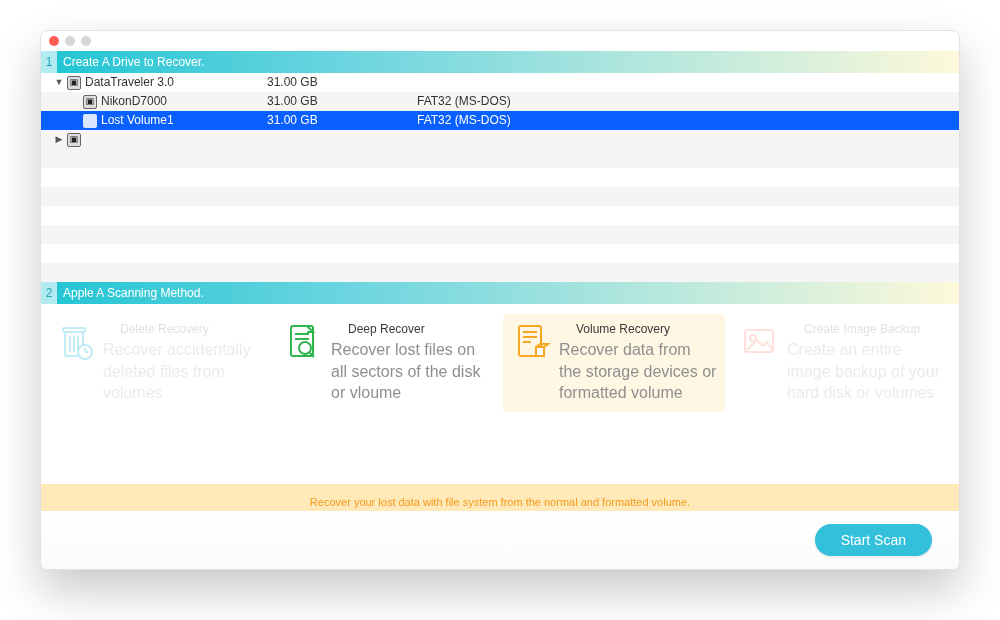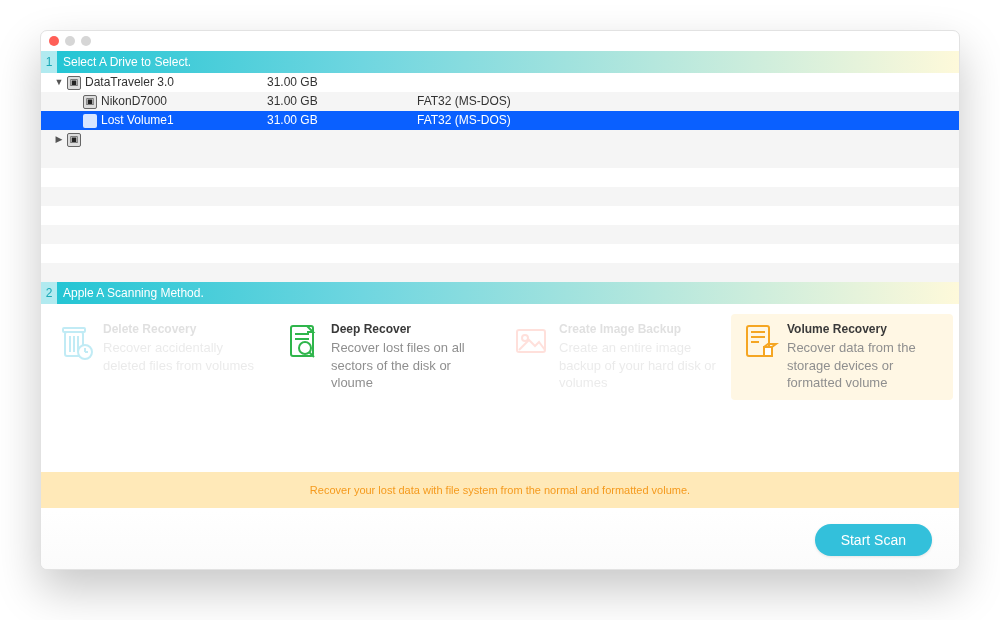--- a/index.html
+++ b/index.html
@@ -55,22 +55,22 @@
   .method-card {
     flex: 0 0 222px; display: flex; gap: 8px; padding: 8px 8px; border-radius: 4px;
     cursor: pointer; position: relative; min-height: 56px;
   }
   .method-card.faded { opacity: 0.30; }
   .method-card.selected { background: #fff7e4; opacity: 1; }
   .method-card .mc-icon {
     width: 40px; height: 40px; flex: 0 0 40px;
   }
   .method-card .mc-text { flex: 1; }
-  .mc-title { font-size: 12px; color: #3a3a3a; font-weight: 700; margin-bottom: 3px; }
-  .mc-desc { font-size: 13px; color: #8f8f8f; line-height: 1.35; }
+  .mc-title { font-size: 12px; color: #3a3a3a; font-weight: 400; margin-bottom: 3px; margin-left: 17px; }
+  .mc-desc { font-size: 16px; color: #8f8f8f; line-height: 1.35; }
   .method-card.faded .mc-title { color: #9a9a9a; }
   .method-card.faded .mc-desc { color: #bcbcbc; }
 
   .hint-bar {
     margin-top: 72px; height: 36px; background: #ffe9b8; color: #f59a1d;
     font-size: 11px; display: flex; align-items: center; justify-content: center;
   }
 
   .footer { position: absolute; bottom: 0; left: 0; right: 0; height: 58px;
     display: flex; align-items: center; justify-content: flex-end; padding-right: 27px;
@@ -93,21 +93,21 @@
 
 <div class="window">
   <div class="titlebar">
     <div class="dot red"></div>
     <div class="dot"></div>
     <div class="dot"></div>
   </div>
 
   <div class="section-header">
     <div class="sh-num">1</div>
-    <div>Select A Drive to Select.</div>
+    <div>Create A Drive to Recover.</div>
   </div>
 
   <div class="drive-list">
 
     <div class="drive-row">
       <span class="col-pad"></span>
       <span class="caret">▼</span>
       <span class="col-name">
         <span class="drive-icon">▣</span>
         <span>DataTraveler 3.0</span>
@@ -194,46 +194,46 @@
           <line x1="12" y1="17" x2="26" y2="17" stroke="#2fb54b" stroke-width="2"></line>
           <circle cx="22" cy="26" r="6" fill="#fff" stroke="#2fb54b" stroke-width="2"></circle>
           <line x1="26" y1="30" x2="31" y2="35" stroke="#2fb54b" stroke-width="2"></line>
         </svg>
         <div class="mc-text">
           <div class="mc-title">Deep Recover</div>
           <div class="mc-desc">Recover lost files on all sectors of the disk or vloume</div>
         </div>
       </div>
 
-      <div class="method-card faded">
-        <svg class="mc-icon" viewBox="0 0 40 40">
-          <rect x="6" y="8" width="28" height="22" rx="2" fill="none" stroke="#ff9a8b" stroke-width="2"></rect>
-          <circle cx="14" cy="16" r="3" fill="none" stroke="#ff9a8b" stroke-width="2"></circle>
-          <polyline points="8,28 18,18 24,24 28,20 34,28" fill="none" stroke="#ff9a8b" stroke-width="2"></polyline>
-        </svg>
-        <div class="mc-text">
-          <div class="mc-title">Create Image Backup</div>
-          <div class="mc-desc">Create an entire image backup of your hard disk or volumes</div>
-        </div>
-      </div>
-
       <div class="method-card selected">
         <svg class="mc-icon" viewBox="0 0 40 40">
           <rect x="8" y="4" width="22" height="30" rx="2" fill="none" stroke="#f5a623" stroke-width="2"></rect>
           <line x1="12" y1="10" x2="26" y2="10" stroke="#f5a623" stroke-width="2"></line>
           <line x1="12" y1="15" x2="26" y2="15" stroke="#f5a623" stroke-width="2"></line>
           <line x1="12" y1="20" x2="20" y2="20" stroke="#f5a623" stroke-width="2"></line>
           <polygon points="25,25 33,25 33,34 25,34" fill="#fff" stroke="#f5a623" stroke-width="2"></polygon>
           <polyline points="25,25 29,22 37,22 33,25" fill="none" stroke="#f5a623" stroke-width="2"></polyline>
         </svg>
         <div class="mc-text">
           <div class="mc-title">Volume Recovery</div>
           <div class="mc-desc">Recover data from the storage devices or formatted volume</div>
         </div>
       </div>
+
+      <div class="method-card faded">
+        <svg class="mc-icon" viewBox="0 0 40 40">
+          <rect x="6" y="8" width="28" height="22" rx="2" fill="none" stroke="#ff9a8b" stroke-width="2"></rect>
+          <circle cx="14" cy="16" r="3" fill="none" stroke="#ff9a8b" stroke-width="2"></circle>
+          <polyline points="8,28 18,18 24,24 28,20 34,28" fill="none" stroke="#ff9a8b" stroke-width="2"></polyline>
+        </svg>
+        <div class="mc-text">
+          <div class="mc-title">Create Image Backup</div>
+          <div class="mc-desc">Create an entire image backup of your hard disk or volumes</div>
+        </div>
+      </div>
     </div>
 
     <div class="hint-bar">
       <span>Recover your lost data with file system from the normal and formatted volume.</span>
     </div>
   </div>
 
   <div class="pattern"></div>
   <div class="footer">
     <button class="start-btn">Start Scan</button>

